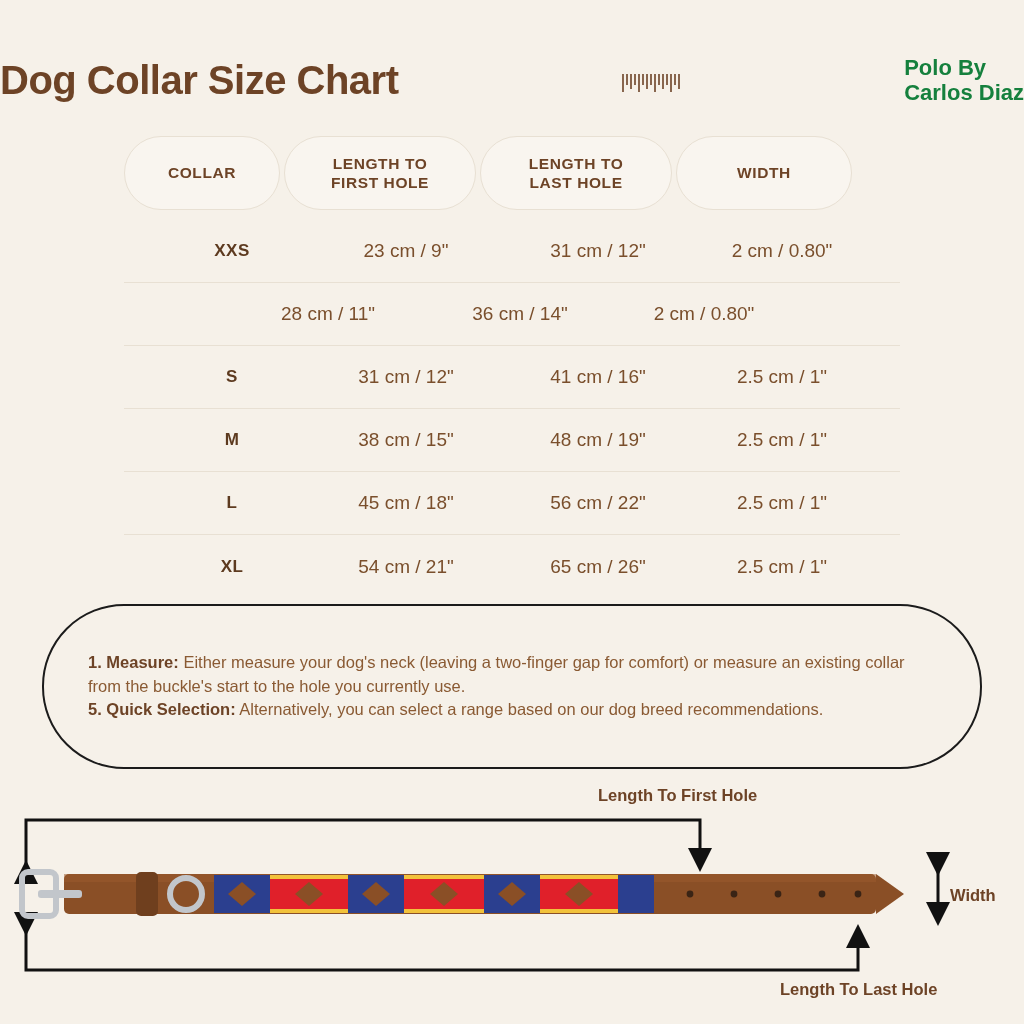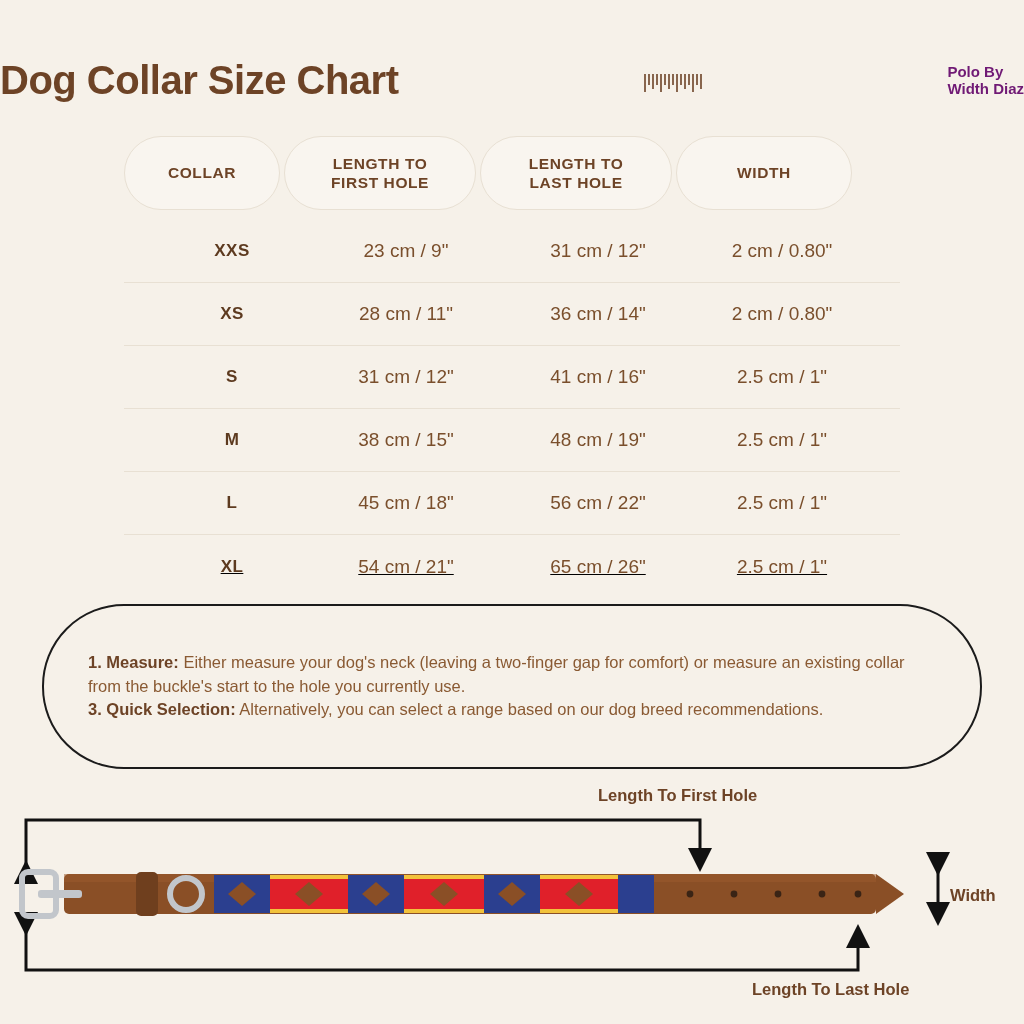--- a/index.html
+++ b/index.html
@@ -32,23 +32,23 @@
     letter-spacing: -0.5px;
     white-space: nowrap;
   }
   .ruler-icon {
     display: flex;
     align-items: flex-start;
     height: 22px;
     margin-top: 6px;
   }
   .brand {
-    font-size: 15px;
-    font-weight: bold;
-    color: #701a75;
+    font-size: 22px;
+    font-weight: bold;
+    color: #15803d;
     line-height: 1.15;
     white-space: nowrap;
   }
 
   
   .table {
     position: absolute;
     top: 136px;
     left: 124px;
     width: 776px;
@@ -77,21 +77,21 @@
   .col-1 { width: 192px; flex: 0 0 192px; }
   .col-2 { width: 192px; flex: 0 0 192px; }
   .col-3 { width: 176px; flex: 0 0 176px; }
 
   .trow {
     display: flex;
     border-bottom: 1px solid #e8e0d3;
     height: 63px;
     justify-content: center;
   }
-  .trow:last-child { border-bottom: none; text-decoration: underline; }
+  .trow:last-child { border-bottom: none; }
   .td {
     display: flex;
     align-items: center;
     justify-content: center;
     font-size: 19px;
     color: #7a4f2c;
     text-align: center;
   }
   .td.size {
     font-weight: bold;
@@ -131,21 +131,21 @@
     width: 1024px; height: 278px;
   }
   .lbl {
     position: absolute;
     font-size: 16.5px;
     font-weight: bold;
     color: #6d4326;
     white-space: nowrap;
   }
   .lbl-first { left: 598px; top: 16px; }
-  .lbl-last  { left: 752px; top: 210px; }
+  .lbl-last  { left: 780px; top: 210px; }
   .lbl-width { left: 950px; top: 116px; }
 
   svg.arrows { position: absolute; left: 0; top: 0; }
 
   
   .collar {
     position: absolute;
     left: 18px; top: 96px;
     width: 900px; height: 58px;
   }
@@ -173,21 +173,21 @@
           <line x1="41" y1="2" x2="41" y2="17"></line>
           <line x1="45" y1="2" x2="45" y2="13"></line>
           <line x1="49" y1="2" x2="49" y2="20"></line>
           <line x1="53" y1="2" x2="53" y2="13"></line>
           <line x1="57" y1="2" x2="57" y2="17"></line>
         </g>
       </svg>
     </div>
     <div class="brand">
       <div>Polo By</div>
-      <div>Width Diaz</div>
+      <div>Carlos Diaz</div>
     </div>
   </div>
 
   <div class="table">
     <div class="thead">
       <div class="th col-0">
         <span>
           <span>COLLAR</span>
         </span>
       </div>
@@ -211,21 +211,20 @@
     </div>
 
     <div style="margin-top:10px;">
       <div class="trow">
         <div class="td size col-0">XXS</div>
         <div class="td col-1">23 cm / 9"</div>
         <div class="td col-2">31 cm / 12"</div>
         <div class="td col-3">2 cm / 0.80"</div>
       </div>
       <div class="trow">
-        <div class="td size col-0">XS</div>
         <div class="td col-1">28 cm / 11"</div>
         <div class="td col-2">36 cm / 14"</div>
         <div class="td col-3">2 cm / 0.80"</div>
       </div>
       <div class="trow">
         <div class="td size col-0">S</div>
         <div class="td col-1">31 cm / 12"</div>
         <div class="td col-2">41 cm / 16"</div>
         <div class="td col-3">2.5 cm / 1"</div>
       </div>
@@ -248,21 +247,21 @@
         <div class="td col-3">2.5 cm / 1"</div>
       </div>
     </div>
   </div>
 
   <div class="instructions">
     <div class="instr-line">
       <b>1. Measure:</b><span> Either measure your dog's neck (leaving a two-finger gap for comfort) or measure an existing collar from the buckle's start to the hole you currently use.</span>
     </div>
     <div class="instr-line">
-      <b>3. Quick Selection:</b><span> Alternatively, you can select a range based on our dog breed recommendations.</span>
+      <b>5. Quick Selection:</b><span> Alternatively, you can select a range based on our dog breed recommendations.</span>
     </div>
   </div>
 
   <div class="diagram">
 
     <div class="lbl lbl-first">Length To First Hole</div>
     <div class="lbl lbl-last">Length To Last Hole</div>
     <div class="lbl lbl-width">Width</div>
 
     <svg class="arrows" width="1024" height="254">

